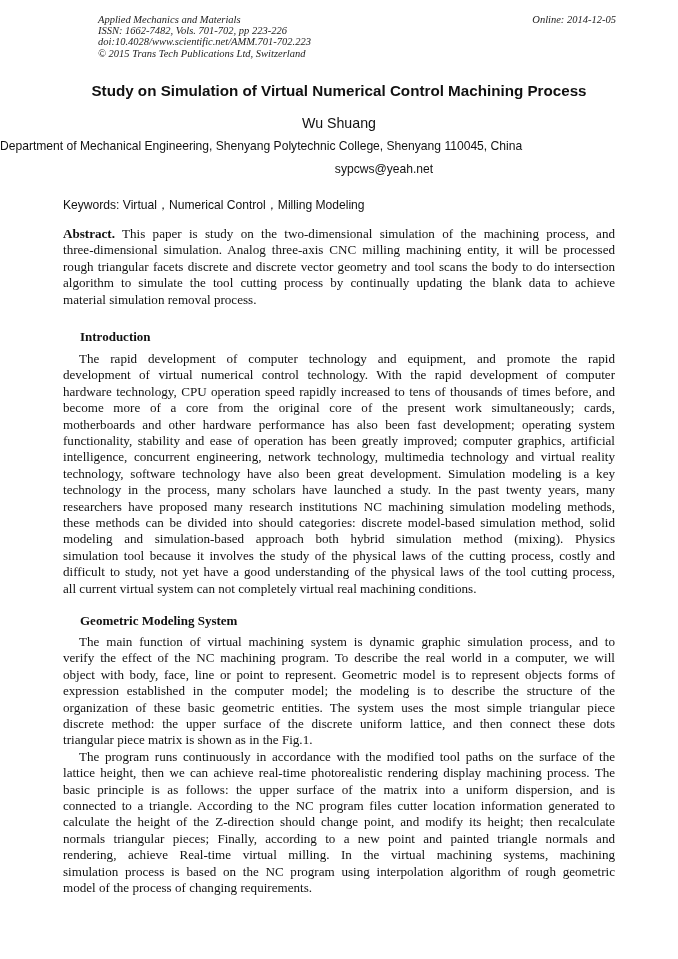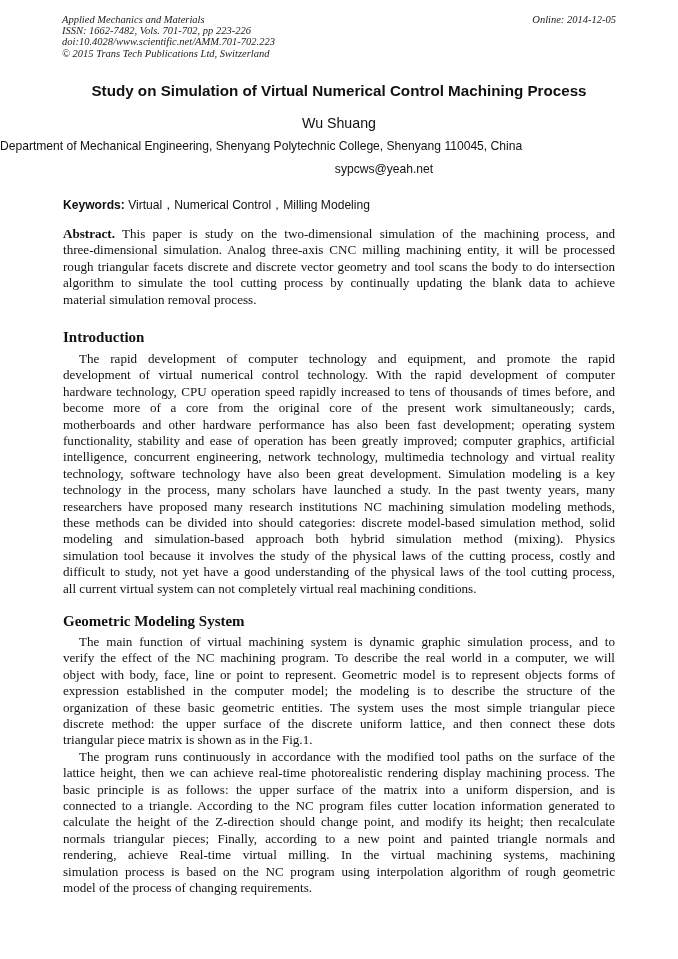--- a/index.html
+++ b/index.html
@@ -1,30 +1,30 @@
 <!DOCTYPE html>
 <html><head>
 <meta charset="utf-8">
 <style>
   html, body { margin: 0; padding: 0; background: #ffffff; }
   body { width: 678px; height: 959px; position: relative; overflow: hidden; color: #111; }
   .page { position: absolute; left: 0; top: 0; width: 678px; height: 959px; }
   .hdr { position: absolute; left: 62px; top: 14px; width: 554px; font-family: "Liberation Serif", serif; font-style: italic; font-size: 10.5px; line-height: 11.2px; color: #222; }
-  .hdr .left div { white-space: nowrap; }
+  .hdr .left div { white-space: nowrap; margin-left: 36px; }
   .hdr .right { position: absolute; right: 0; top: 0; }
   .title { position: absolute; left: 0; top: 82px; width: 678px; text-align: center; font-family: "Liberation Sans", sans-serif; font-weight: bold; font-size: 15.2px; color: #111; }
   .author { position: absolute; left: 0; top: 115px; width: 678px; text-align: center; font-family: "Liberation Sans", sans-serif; font-size: 14.2px; color: #111; }
   .affil { position: absolute; left: 0; top: 139px; width: 678px; text-align: left; font-family: "Liberation Sans", sans-serif; font-size: 12.1px; color: #111; }
   .email { position: absolute; left: 0; top: 162px; width: 678px; text-align: center; font-family: "Liberation Sans", sans-serif; font-size: 12.1px; color: #111; margin-left: 45px; }
   .keywords { position: absolute; left: 63px; top: 197px; font-family: "Liberation Sans", sans-serif; font-size: 12.1px; color: #111; }
-  .keywords b { font-weight: bold; }
+  .keywords b { font-weight: normal; }
   .body { position: absolute; left: 63px; width: 552px; font-family: "Liberation Serif", serif; font-size: 13.1px; line-height: 16.4px; color: #111; text-align: justify; }
   .indent { text-indent: 16px; }
   .abstract { top: 226px; }
-  .h { position: absolute; left: 63px; font-family: "Liberation Serif", serif; font-weight: bold; font-size: 15px; color: #111; }
+  .h { position: absolute; left: 80px; font-family: "Liberation Serif", serif; font-weight: bold; font-size: 13px; color: #111; }
   .h-intro { top: 329px; }
   .intro { top: 351px; }
   .h-geo { top: 613px; }
   .geo { top: 634px; }
   .line { display: block; white-space: nowrap; text-align: justify; text-align-last: justify; }
   .line.last { text-align-last: left; }
 </style>
 </head>
 <body>
 

